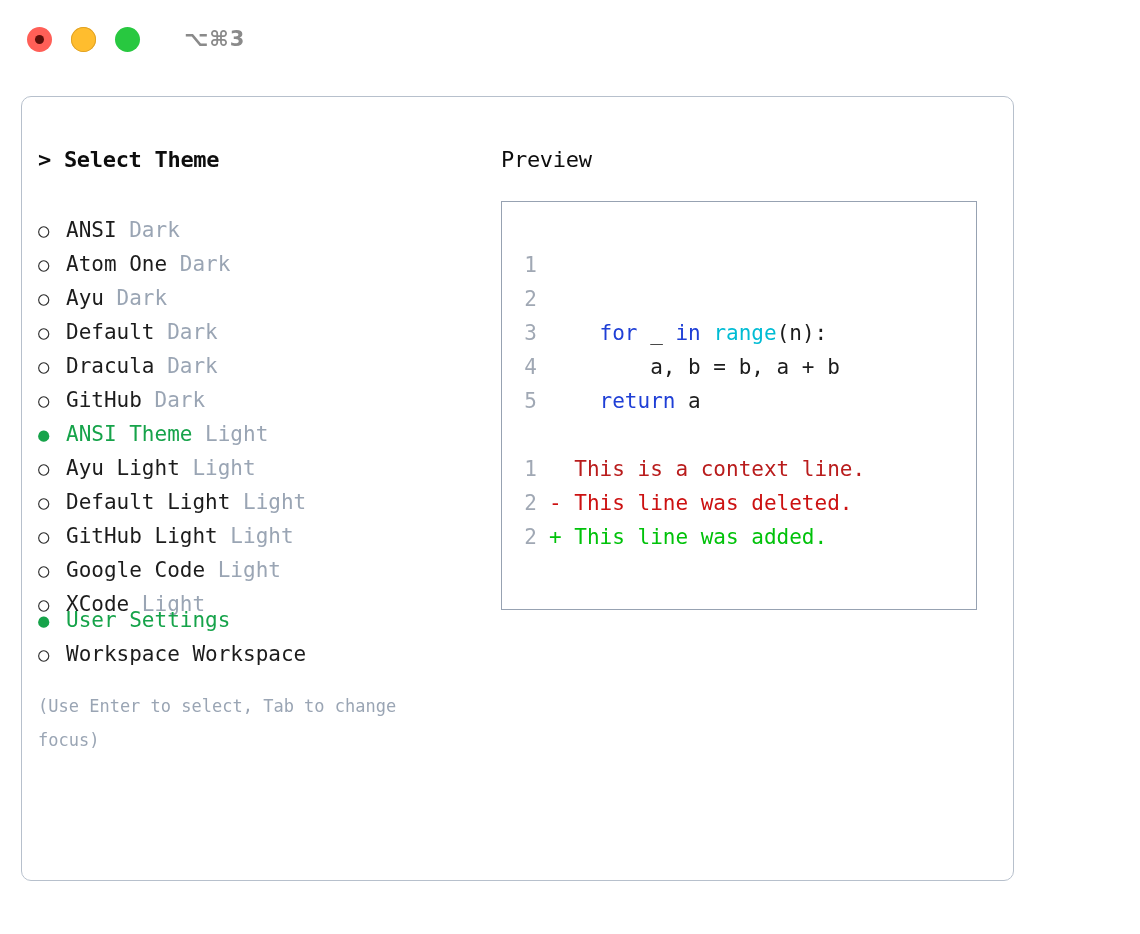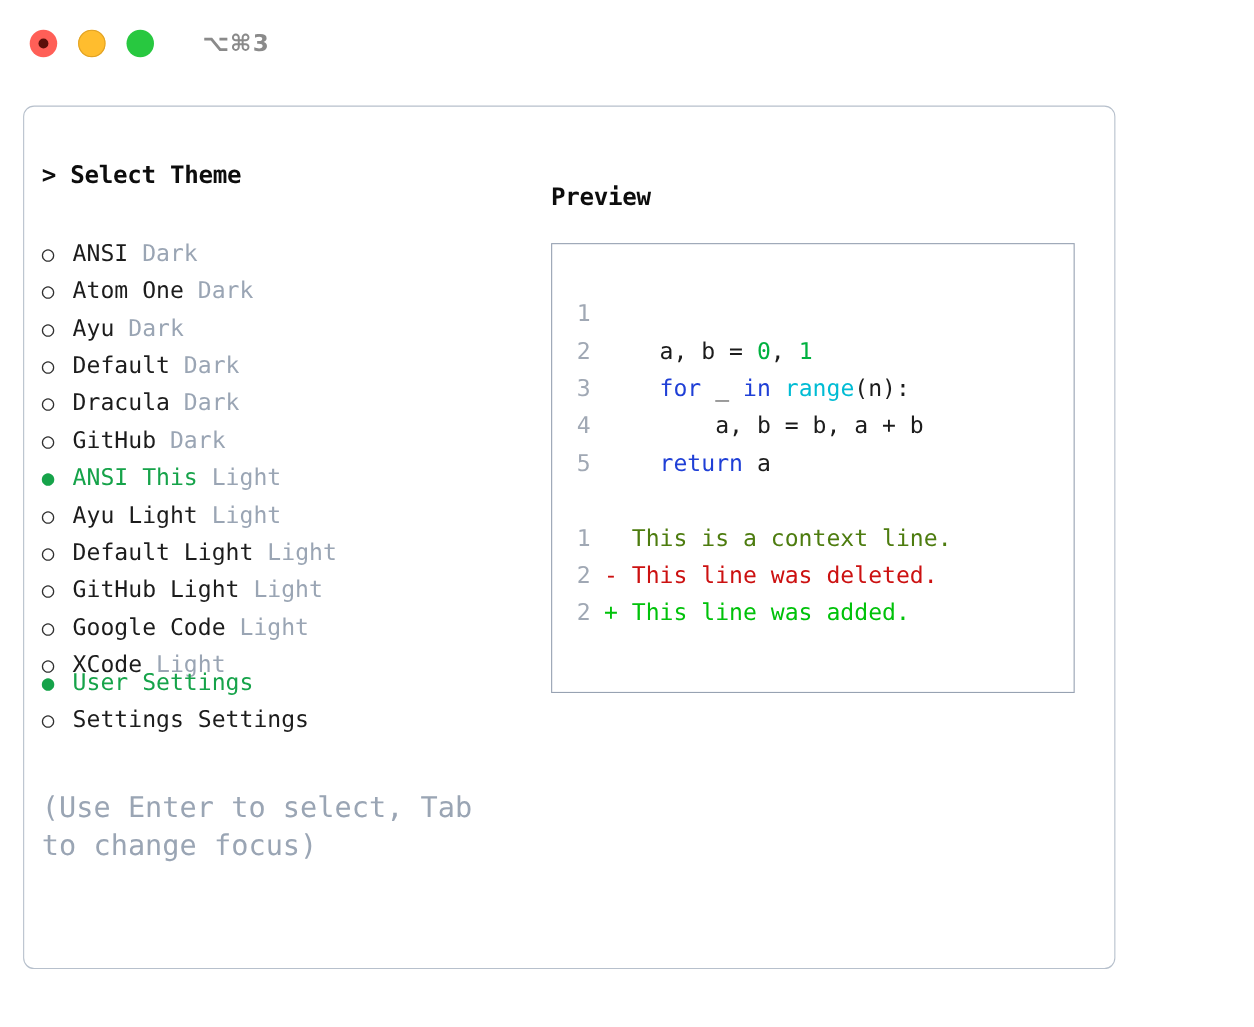--- a/index.html
+++ b/index.html
@@ -107,41 +107,40 @@
     line-height: 34px;
   }
   .bullet.sel { color: #16a34a; }
   .opt-name { color: #1c1c1c; text-align: right; }
   .opt-row.selected .opt-name { color: #16a34a; }
   .opt-suffix { color: #9aa5b4; margin-top: 38px; }
 
   .apply-block { margin-top: 20px; }
 
   .hint {
-    margin-top: 47px;
-    font-size: 26px;
+    margin-top: 18px;
+    font-size: 17px;
     line-height: 34px;
     color: #9aa5b4;
     width: 415px;
   }
 
   
   .right-col {
     position: absolute;
     left: 479px; top: 48px;
     width: 490px;
   }
   .preview-head {
     font-size: 22px;
-    font-weight: bold;
+    font-weight: normal;
     color: #0d0d0d;
     height: 30px;
     line-height: 30px;
     letter-spacing: -0.3px;
-    margin-top: 20px;
   }
   .preview-box {
     margin-top: 26px;
     width: 476px;
     height: 409px;
     border: 1.5px solid #97a2b2;
     background: #ffffff;
     padding: 46px 0 0 17px;
   }
 
@@ -160,21 +159,21 @@
     color: #a0a8b4;
     padding-right: 12px;
   }
   .code-txt { color: #1c1c1c; }
   .tok-kw  { color: #1f3fd6; }
   .tok-fn  { color: #00bcd4; }
   .tok-num { color: #00b140; }
 
   .gap-row { height: 34px; }
 
-  .diff-ctx { color: #4d7c0f; }
+  .diff-ctx { color: #b91c1c; }
   .diff-del { color: #cc1111; }
   .diff-add { color: #00c20a; }
 </style>
 </head>
 <body>
 
 <div class="screen">
 
   <div class="titlebar">
     <div class="dots">
@@ -192,45 +191,45 @@
 
         <div class="section-head">&gt; Select Theme</div>
 
         <div id="theme-list">
             <div class="opt-row"><span class="bullet">○</span><span class="opt-name">ANSI</span><span class="opt-suffix"> Dark</span></div>
             <div class="opt-row"><span class="bullet">○</span><span class="opt-name">Atom One</span><span class="opt-suffix"> Dark</span></div>
             <div class="opt-row"><span class="bullet">○</span><span class="opt-name">Ayu</span><span class="opt-suffix"> Dark</span></div>
             <div class="opt-row"><span class="bullet">○</span><span class="opt-name">Default</span><span class="opt-suffix"> Dark</span></div>
             <div class="opt-row"><span class="bullet">○</span><span class="opt-name">Dracula</span><span class="opt-suffix"> Dark</span></div>
             <div class="opt-row"><span class="bullet">○</span><span class="opt-name">GitHub</span><span class="opt-suffix"> Dark</span></div>
-            <div class="opt-row selected"><span class="bullet sel">●</span><span class="opt-name">ANSI This</span><span class="opt-suffix"> Light</span></div>
+            <div class="opt-row selected"><span class="bullet sel">●</span><span class="opt-name">ANSI Theme</span><span class="opt-suffix"> Light</span></div>
             <div class="opt-row"><span class="bullet">○</span><span class="opt-name">Ayu Light</span><span class="opt-suffix"> Light</span></div>
             <div class="opt-row"><span class="bullet">○</span><span class="opt-name">Default Light</span><span class="opt-suffix"> Light</span></div>
             <div class="opt-row"><span class="bullet">○</span><span class="opt-name">GitHub Light</span><span class="opt-suffix"> Light</span></div>
             <div class="opt-row"><span class="bullet">○</span><span class="opt-name">Google Code</span><span class="opt-suffix"> Light</span></div>
             <div class="opt-row"><span class="bullet">○</span><span class="opt-name">XCode</span><span class="opt-suffix"> Light</span></div>
           </div>
 
         <div class="apply-block">
           <div id="apply-list">
               <div class="opt-row selected"><span class="bullet sel">●</span><span class="opt-name">User Settings</span></div>
-              <div class="opt-row"><span class="bullet">○</span><span class="opt-name">Settings Settings</span></div>
+              <div class="opt-row"><span class="bullet">○</span><span class="opt-name">Workspace Workspace</span></div>
             </div>
         </div>
 
         <div class="hint">(Use Enter to select, Tab to change focus)</div>
       </div>
 
       <div class="right-col">
         <div class="preview-head">Preview</div>
 
         <div class="preview-box">
           <div id="code-block">
               <div class="code-line"><span class="lineno">1</span></div>
-              <div class="code-line"><span class="lineno">2</span><span><span class="code-txt">    a, b = </span><span class="tok-num">0</span><span class="code-txt">, </span><span class="tok-num">1</span></span></div>
+              <div class="code-line"><span class="lineno">2</span></div>
               <div class="code-line"><span class="lineno">3</span><span><span class="code-txt">    </span><span class="tok-kw">for</span><span class="code-txt"> _ </span><span class="tok-kw">in</span><span class="code-txt"> </span><span class="tok-fn">range</span><span class="code-txt">(n):</span></span></div>
               <div class="code-line"><span class="lineno">4</span><span><span class="code-txt">        a, b = b, a + b</span></span></div>
               <div class="code-line"><span class="lineno">5</span><span><span class="code-txt">    </span><span class="tok-kw">return</span><span class="code-txt"> a</span></span></div>
             </div>
           <div class="gap-row"></div>
           <div id="diff-block">
               <div class="code-line"><span class="lineno">1</span><span class="diff-ctx">  </span><span class="diff-ctx">This is a context line.</span></div>
               <div class="code-line"><span class="lineno">2</span><span class="diff-del">- </span><span class="diff-del">This line was deleted.</span></div>
               <div class="code-line"><span class="lineno">2</span><span class="diff-add">+ </span><span class="diff-add">This line was added.</span></div>
             </div>

